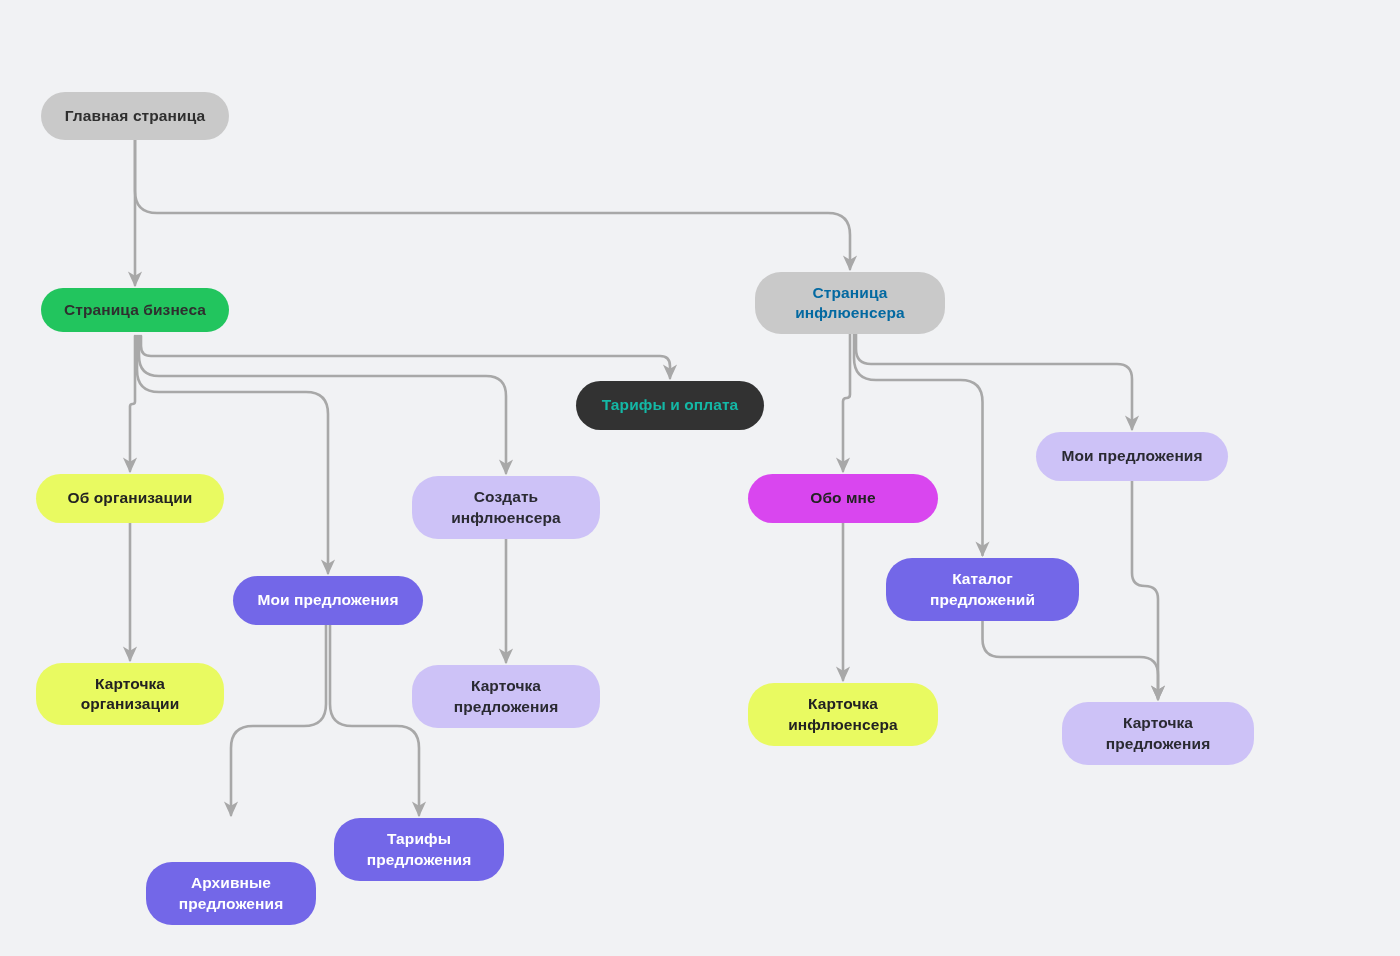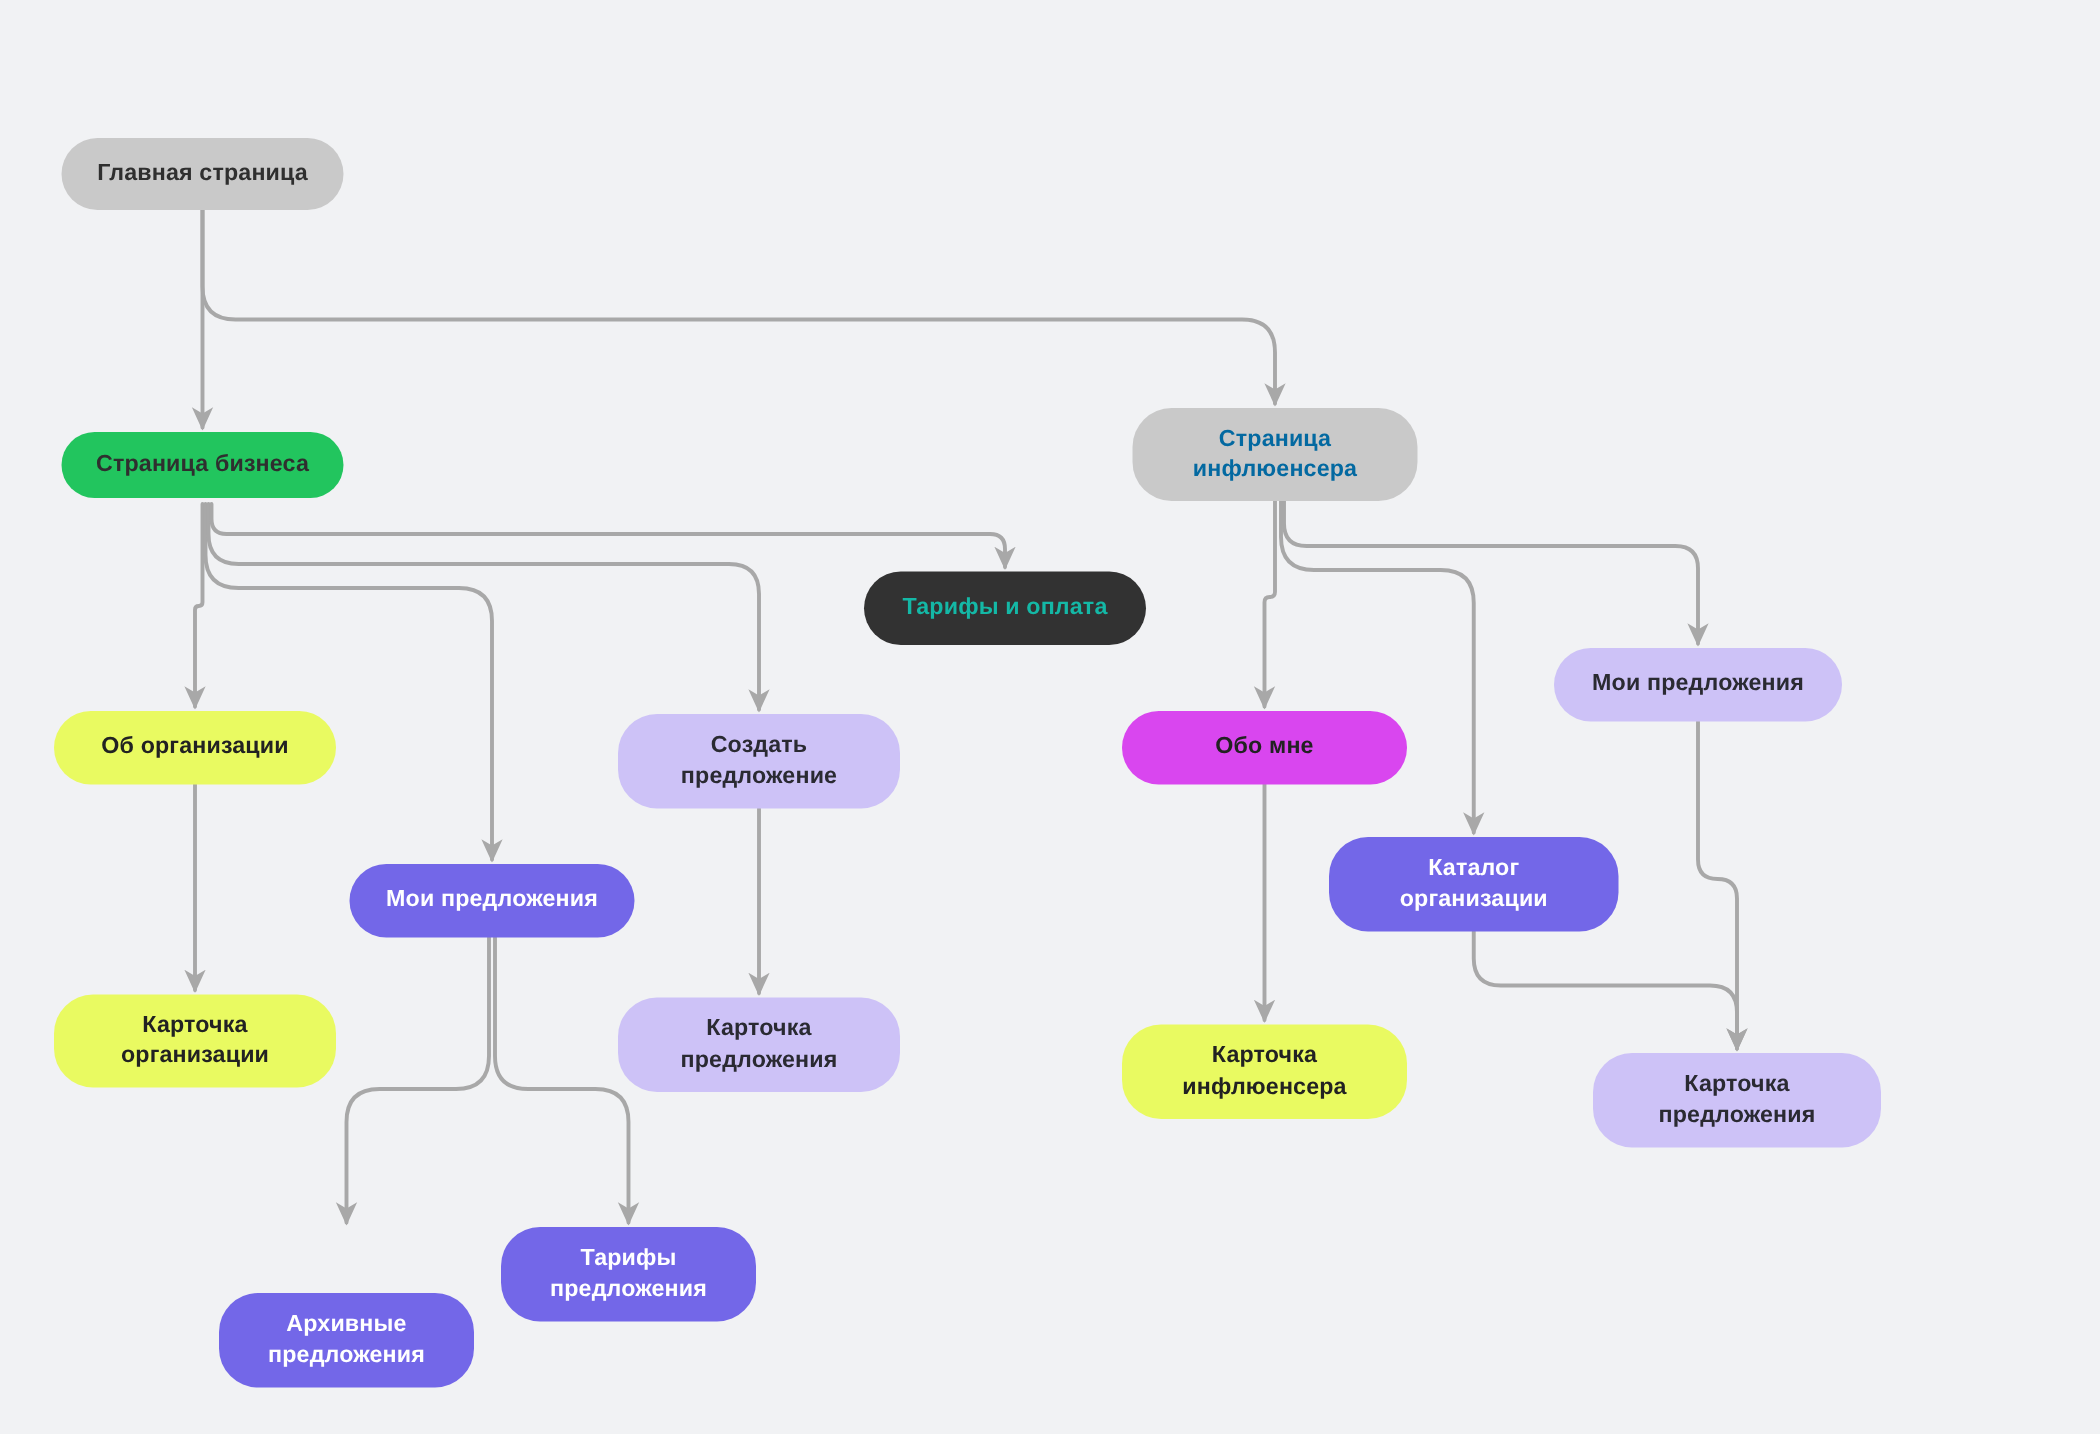--- a/index.html
+++ b/index.html
@@ -81,25 +81,25 @@
       <div class="node r2" style="left: 576px; top: 381px; width: 188px; height: 49px; background: rgb(50, 50, 50); color: #14b8a6; border-radius: 24.5px;">Тарифы и оплата</div>
       <div class="node r2" style="left: 36px; top: 474px; width: 188px; height: 49px; background: rgb(233, 250, 97); color: rgb(34, 34, 34); border-radius: 24.5px;">Об организации</div>
       <div class="node r2" style="left: 36px; top: 663px; width: 188px; height: 62px; background: rgb(233, 250, 97); color: rgb(34, 34, 34); border-radius: 26px;">Карточка
 организации</div>
       <div class="node r2" style="left: 233px; top: 576px; width: 190px; height: 49px; background: rgb(115, 103, 232); color: rgb(255, 255, 255); border-radius: 24.5px;">Мои предложения</div>
       <div class="node r2" style="left: 146px; top: 818px; width: 170px; height: 63px; background: rgb(115, 103, 232); color: #ffffff; border-radius: 26px; margin-top: 44px;">Архивные
 предложения</div>
       <div class="node r2" style="left: 334px; top: 818px; width: 170px; height: 63px; background: rgb(115, 103, 232); color: rgb(255, 255, 255); border-radius: 26px;">Тарифы
 предложения</div>
       <div class="node r2" style="left: 412px; top: 476px; width: 188px; height: 63px; background: rgb(205, 194, 247); color: rgb(42, 42, 50); border-radius: 26px;">Создать
-предложение</div>
+инфлюенсера</div>
       <div class="node r2" style="left: 412px; top: 665px; width: 188px; height: 63px; background: rgb(205, 194, 247); color: rgb(42, 42, 50); border-radius: 26px;">Карточка
 предложения</div>
       <div class="node r2" style="left: 748px; top: 474px; width: 190px; height: 49px; background: #d946ef; color: rgb(34, 34, 34); border-radius: 24.5px;">Обо мне</div>
       <div class="node r2" style="left: 748px; top: 683px; width: 190px; height: 63px; background: rgb(233, 250, 97); color: rgb(34, 34, 34); border-radius: 26px;">Карточка
 инфлюенсера</div>
       <div class="node r2" style="left: 886px; top: 558px; width: 193px; height: 63px; background: rgb(115, 103, 232); color: rgb(255, 255, 255); border-radius: 26px;">Каталог
-организации</div>
+предложений</div>
       <div class="node r2" style="left: 1036px; top: 432px; width: 192px; height: 49px; background: rgb(205, 194, 247); color: rgb(42, 42, 50); border-radius: 24.5px;">Мои предложения</div>
       <div class="node r2" style="left: 1062px; top: 702px; width: 192px; height: 63px; background: rgb(205, 194, 247); color: rgb(42, 42, 50); border-radius: 26px;">Карточка
 предложения</div>
     </div>
 </div>
 
 </body></html>

